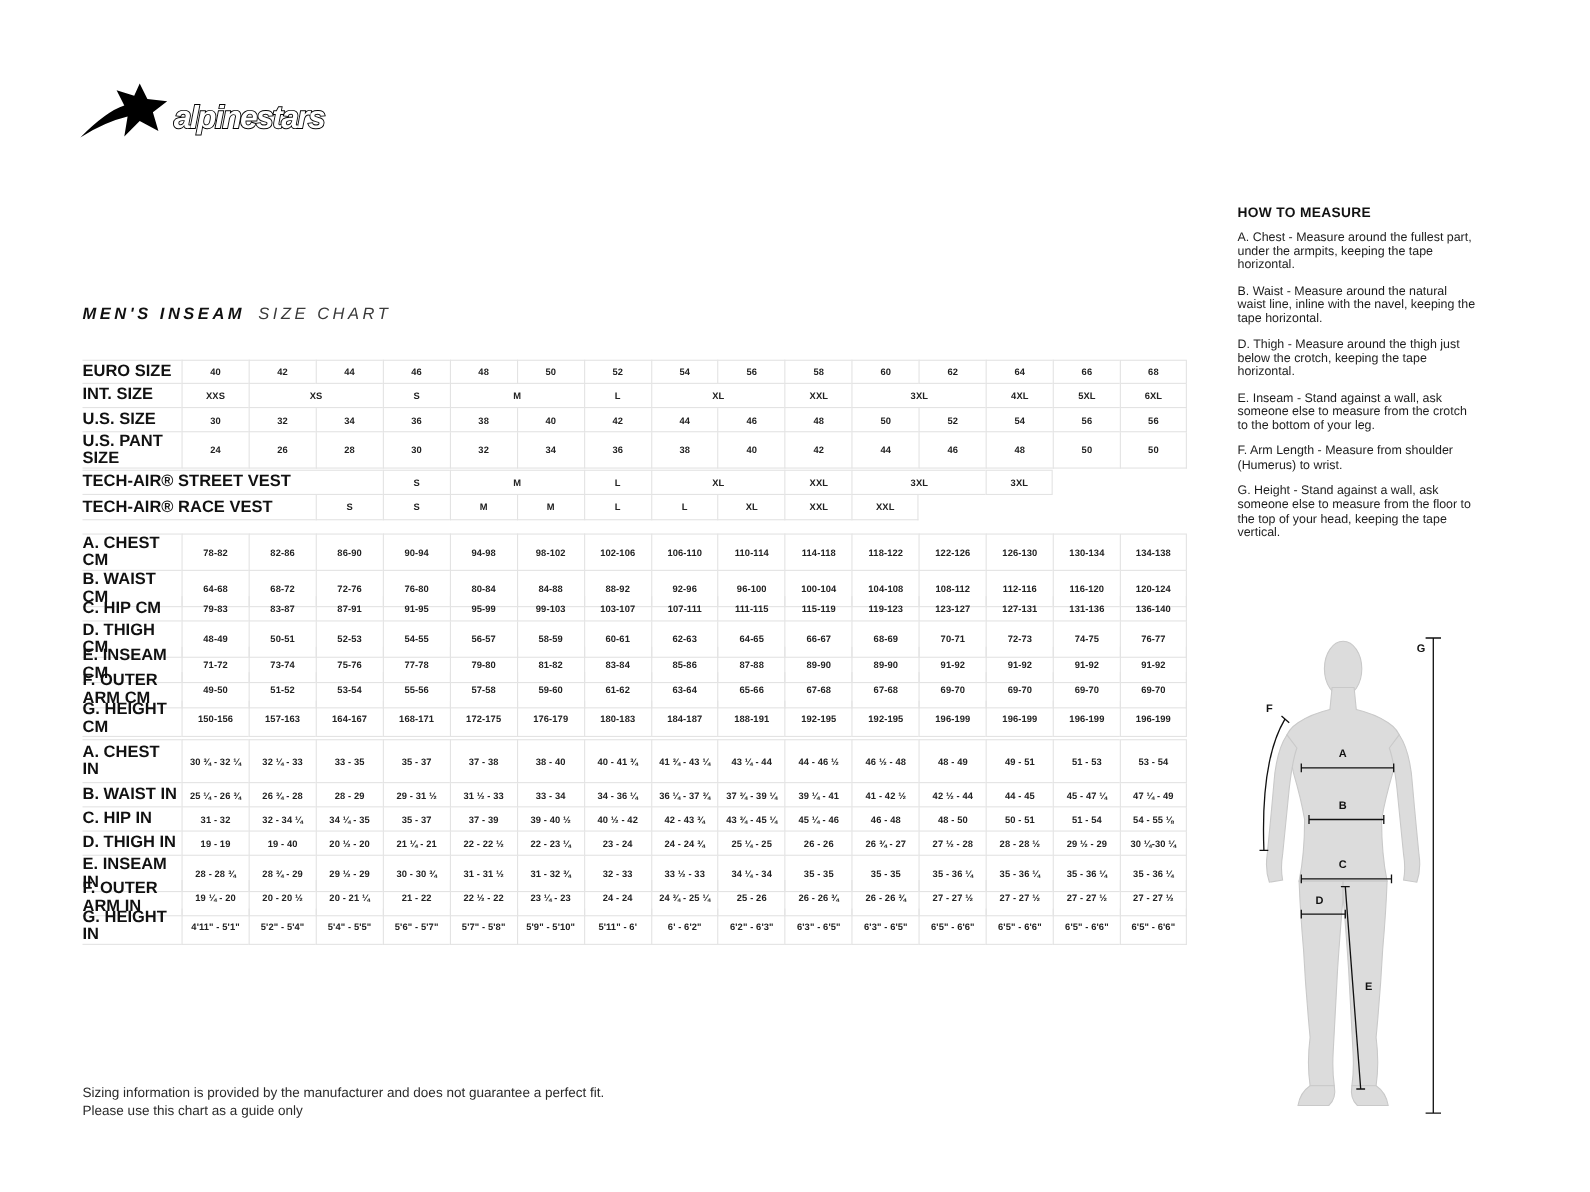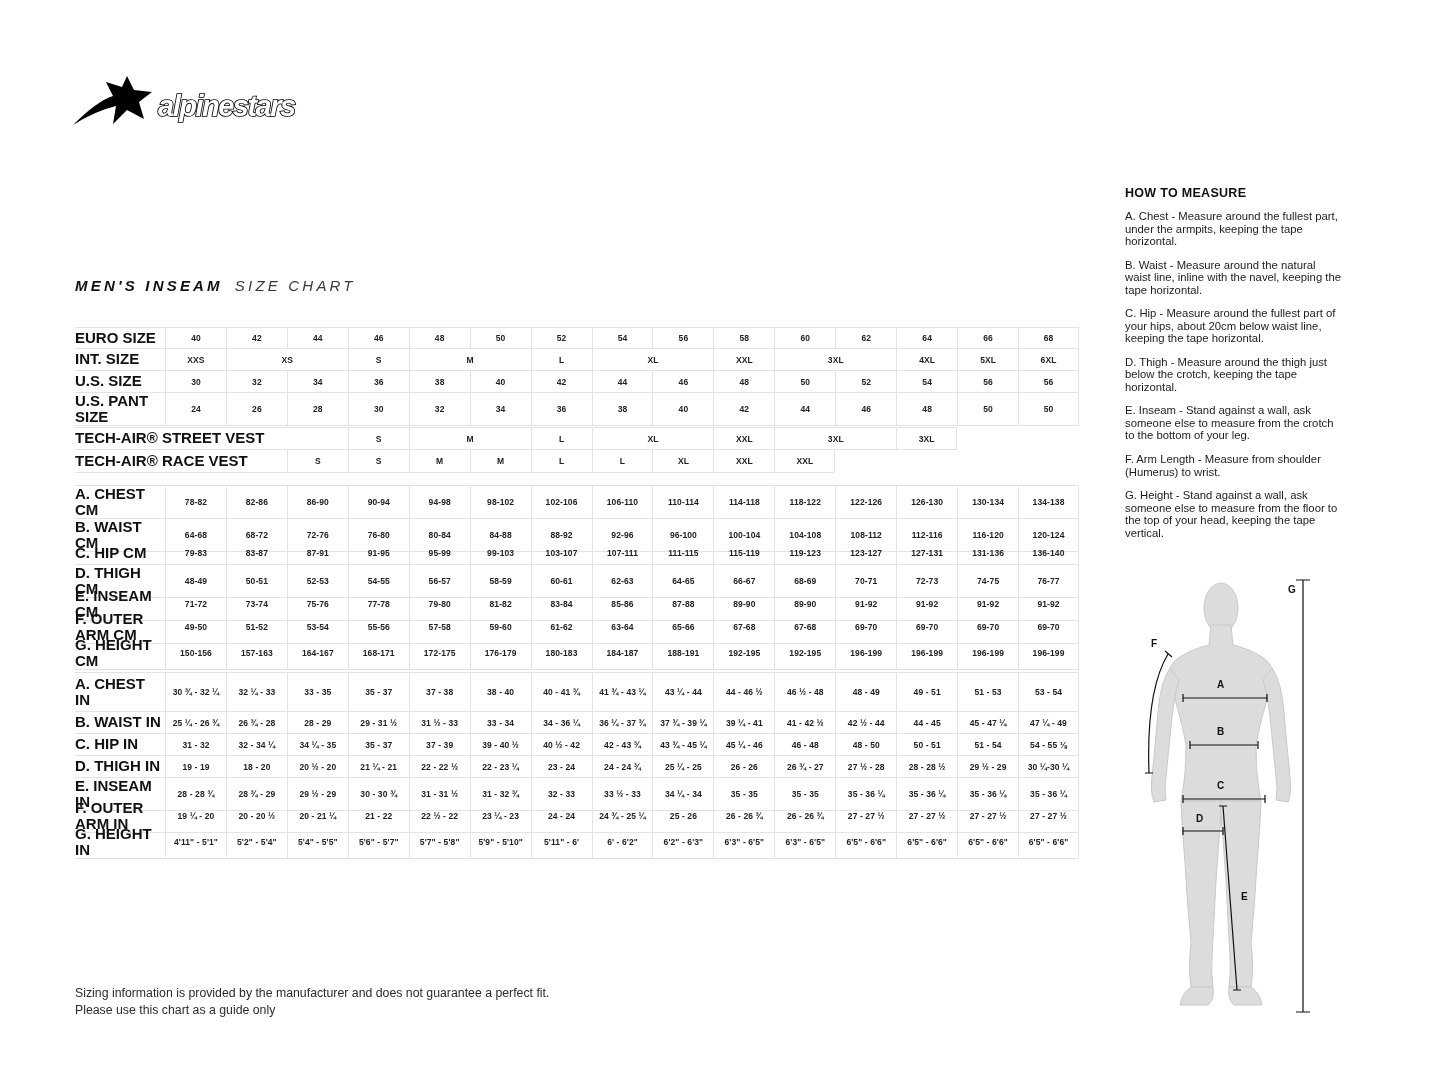--- a/index.html
+++ b/index.html
@@ -336,21 +336,21 @@
           <div class="cell" style="grid-column: span 1;">45 ¼ - 46</div>
           <div class="cell" style="grid-column: span 1;">46 - 48</div>
           <div class="cell" style="grid-column: span 1;">48 - 50</div>
           <div class="cell" style="grid-column: span 1;">50 - 51</div>
           <div class="cell" style="grid-column: span 1;">51 - 54</div>
           <div class="cell last" style="grid-column: span 1;">54 - 55 ⅛</div>
         </div>
         <div class="grid-row" style="height: 22px;">
           <div class="rlabel" style="grid-column: span 1;">D. THIGH IN</div>
           <div class="cell" style="grid-column: span 1;">19 - 19</div>
-          <div class="cell" style="grid-column: span 1;">18 - 20</div>
+          <div class="cell" style="grid-column: span 1;">19 - 40</div>
           <div class="cell" style="grid-column: span 1;">20 ½ - 20</div>
           <div class="cell" style="grid-column: span 1;">21 ¼ - 21</div>
           <div class="cell" style="grid-column: span 1;">22 - 22 ½</div>
           <div class="cell" style="grid-column: span 1;">22 - 23 ¼</div>
           <div class="cell" style="grid-column: span 1;">23 - 24</div>
           <div class="cell" style="grid-column: span 1;">24 - 24 ¾</div>
           <div class="cell" style="grid-column: span 1;">25 ¼ - 25</div>
           <div class="cell" style="grid-column: span 1;">26 - 26</div>
           <div class="cell" style="grid-column: span 1;">26 ¾ - 27</div>
           <div class="cell" style="grid-column: span 1;">27 ½ - 28</div>
@@ -413,21 +413,20 @@
           <div class="cell last" style="grid-column: span 1;">6'5" - 6'6"</div>
         </div>
       </div>
     </div>
 
   <div class="guide">
     <h3>HOW TO MEASURE</h3>
     <div id="guide-items">
         <p>A. Chest - Measure around the fullest part, under the armpits, keeping the tape horizontal.</p>
         <p>B. Waist - Measure around the natural waist line, inline with the navel, keeping the tape horizontal.</p>
-        <p>C. Hip - Measure around the fullest part of your hips, about 20cm below waist line, keeping the tape horizontal.</p>
         <p>D. Thigh - Measure around the thigh just below the crotch, keeping the tape horizontal.</p>
         <p>E. Inseam - Stand against a wall, ask someone else to measure from the crotch to the bottom of your leg.</p>
         <p>F. Arm Length - Measure from shoulder (Humerus) to wrist.</p>
         <p>G. Height - Stand against a wall, ask someone else to measure from the floor to the top of your head, keeping the tape vertical.</p>
       </div>
   </div>
 
   <div class="figure">
     <svg width="185" height="452" viewBox="0 0 185 452">
 

